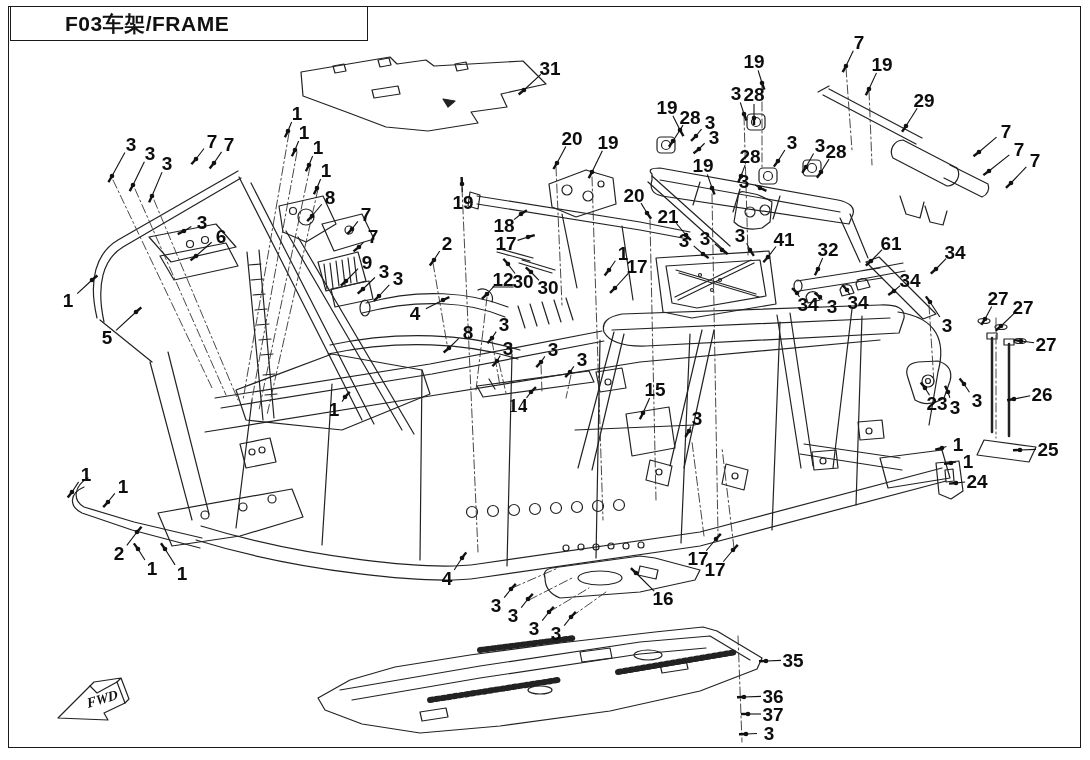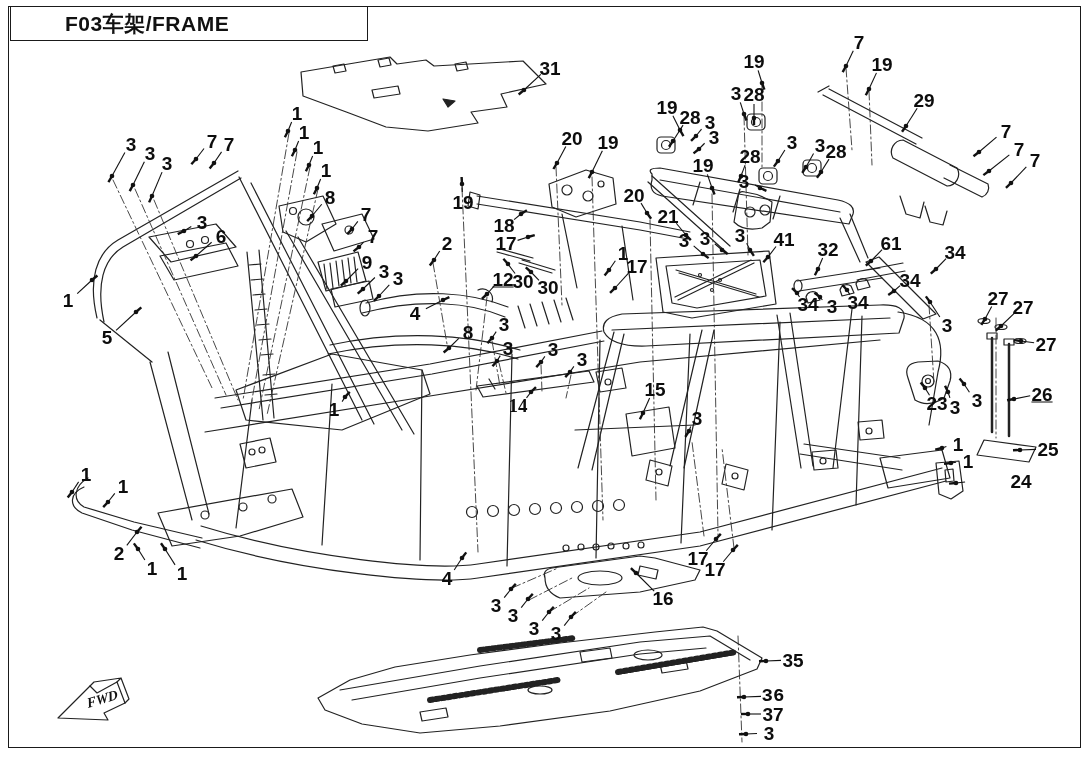--- a/index.html
+++ b/index.html
@@ -584,28 +584,28 @@
     <div class="callout" style="left: 891px; top: 243px;">61</div>
     <div class="callout" style="left: 955px; top: 252px;">34</div>
     <div class="callout" style="left: 910px; top: 280px;">34</div>
     <div class="callout" style="left: 858px; top: 302px;">34</div>
     <div class="callout" style="left: 832px; top: 306px;">3</div>
     <div class="callout" style="left: 808px; top: 304px;">34</div>
     <div class="callout" style="left: 947px; top: 325px;">3</div>
     <div class="callout" style="left: 998px; top: 298px;">27</div>
     <div class="callout" style="left: 1023px; top: 307px;">27</div>
     <div class="callout" style="left: 1046px; top: 344px;">27</div>
-    <div class="callout" style="left: 1042px; top: 394px; text-decoration: underline;">26</div>
+    <div class="callout" style="left: 1042px; top: 394px;">26</div>
     <div class="callout" style="left: 937px; top: 403px;">23</div>
     <div class="callout" style="left: 955px; top: 407px;">3</div>
     <div class="callout" style="left: 977px; top: 400px;">3</div>
     <div class="callout" style="left: 1048px; top: 449px;">25</div>
     <div class="callout" style="left: 958px; top: 444px;">1</div>
     <div class="callout" style="left: 968px; top: 461px;">1</div>
-    <div class="callout" style="left: 977px; top: 481px; margin-left: 44px;">24</div>
+    <div class="callout" style="left: 977px; top: 481px;">24</div>
     <div class="callout" style="left: 655px; top: 389px;">15</div>
     <div class="callout" style="left: 697px; top: 418px;">3</div>
     <div class="callout" style="left: 518px; top: 405px; font-family: Liberation Serif, serif;">14</div>
     <div class="callout" style="left: 334px; top: 409px;">1</div>
     <div class="callout" style="left: 504px; top: 324px;">3</div>
     <div class="callout" style="left: 508px; top: 348px;">3</div>
     <div class="callout" style="left: 553px; top: 349px;">3</div>
     <div class="callout" style="left: 582px; top: 359px;">3</div>
     <div class="callout" style="left: 447px; top: 578px;">4</div>
     <div class="callout" style="left: 496px; top: 605px;">3</div>
@@ -614,20 +614,20 @@
     <div class="callout" style="left: 556px; top: 633px;">3</div>
     <div class="callout" style="left: 663px; top: 598px;">16</div>
     <div class="callout" style="left: 698px; top: 558px;">17</div>
     <div class="callout" style="left: 715px; top: 569px;">17</div>
     <div class="callout" style="left: 119px; top: 553px;">2</div>
     <div class="callout" style="left: 86px; top: 474px;">1</div>
     <div class="callout" style="left: 123px; top: 486px;">1</div>
     <div class="callout" style="left: 152px; top: 568px;">1</div>
     <div class="callout" style="left: 182px; top: 573px;">1</div>
     <div class="callout" style="left: 793px; top: 660px;">35</div>
-    <div class="callout" style="left: 773px; top: 696px; font-family: Liberation Mono, monospace;">36</div>
+    <div class="callout" style="left: 773px; top: 696px;">36</div>
     <div class="callout" style="left: 773px; top: 714px;">37</div>
     <div class="callout" style="left: 769px; top: 733px;">3</div>
   </div>
 
 <div class="title-box">
   <span class="title-text">F03车架/FRAME</span>
 </div>
 
 </body></html>

